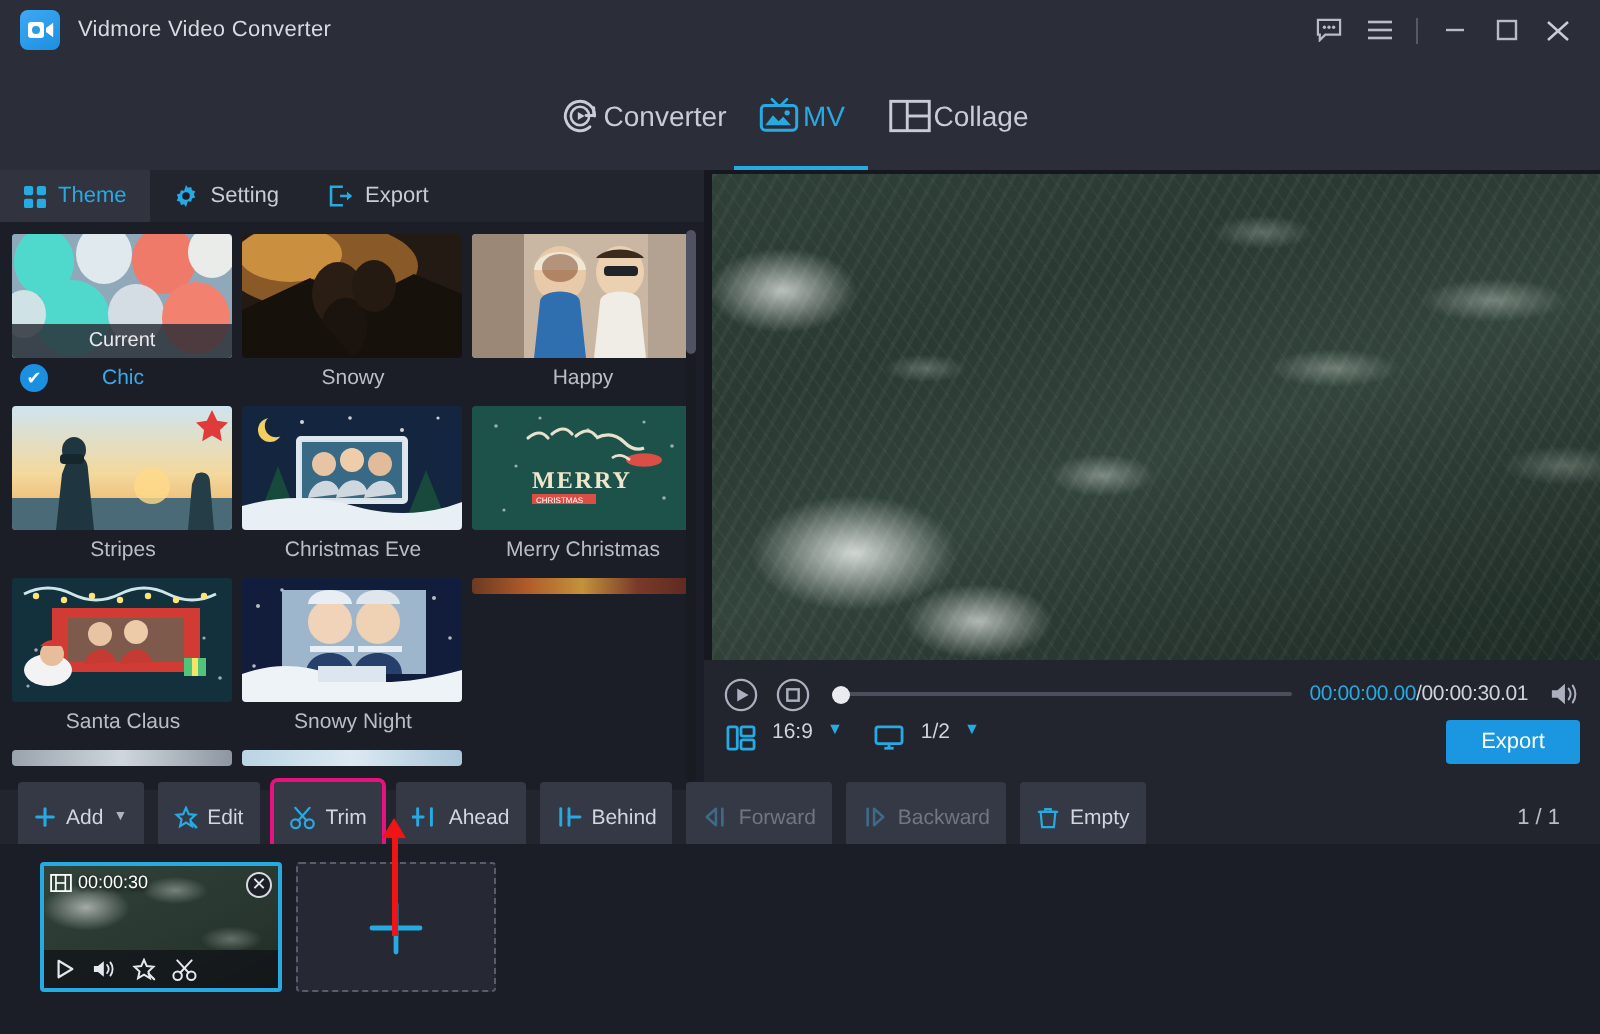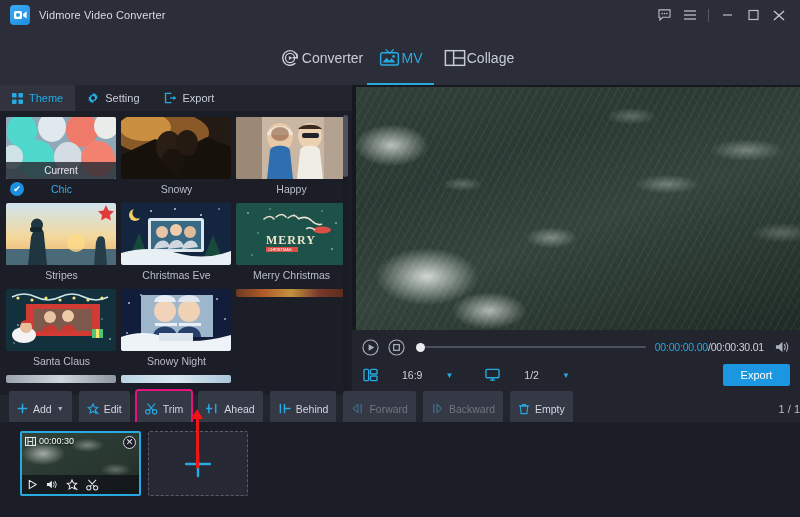--- a/index.html
+++ b/index.html
@@ -140,21 +140,21 @@
     display: flex; align-items: center; padding: 0 10px; gap: 9px;
   }
   .cbtn { width: 17px; height: 17px; color: #aab0bd; display:flex; align-items:center; justify-content:center; }
   .seek { position: relative; flex: 1; height: 14px; display: flex; align-items: center; margin-left: 2px; }
   .seektrack { position: absolute; left: 0; right: 0; height: 2px; background: #4b4f5d; border-radius: 1px; }
   .seekknob { position: absolute; left: 0; width: 9px; height: 9px; border-radius: 50%; background: #e9ebf0; }
   .times { font-size: 10.5px; color: #cfd3dc; white-space: nowrap; letter-spacing:-.2px; }
   .times .cur { color: #27a9e1; }
   .vrow2 {
     position: absolute; left: 0; top: 30px; width: 448px; height: 30px;
-    display: flex; align-items: center; padding: 0 10px; gap: 23px;
+    display: flex; padding: 0 10px; gap: 7px;
   }
   .sm { font-size: 10.5px; color: #cfd3dc; }
   .caret { color: #27a9e1; font-size: 8px; }
   .exportbtn {
     margin-left: auto; width: 67px; height: 22px; border-radius: 2px;
     background: #1b96e0; color: #fff; font-size: 11px;
     display: flex; align-items: center; justify-content: center;
   }
 
   
@@ -165,21 +165,21 @@
   .tbtn {
     height: 36px; border-radius: 2px; background: #353845;
     display: flex; align-items: center; gap: 5px; padding: 0 8px;
     color: #d2d6df; font-size: 10.5px; white-space: nowrap;
   }
   .tbtn .ic { display: flex; align-items: center; color: #27a9e1; }
   .tbtn.disabled { color: #72767f; }
   .tbtn.disabled .ic { color: #3e6a85; }
   .tbtn.hl { outline: 2px solid #e6127e; outline-offset: 0px; background:#353845; }
   .pager {
-    margin-left: auto; margin-right: 0; color: #b9bdc8; font-size: 11px;
+    margin-left: auto; margin-right: 20px; color: #b9bdc8; font-size: 11px;
   }
 
   
   .timeline {
     position: absolute; left: 0; top: 422px; width: 800px; height: 95px;
     background: #1c1e27;
   }
   .clip {
     position: absolute; left: 20px; top: 9px; width: 121px; height: 65px;
     border: 2px solid #27a9e1; border-radius: 2px; overflow: hidden;

